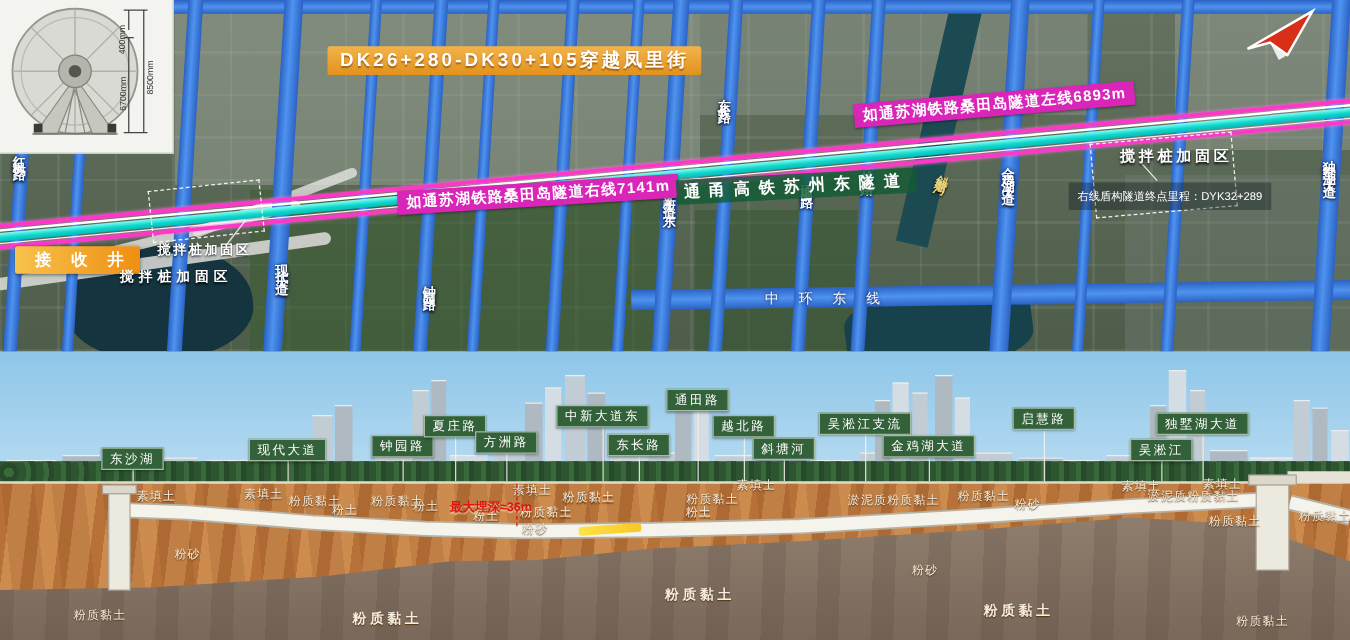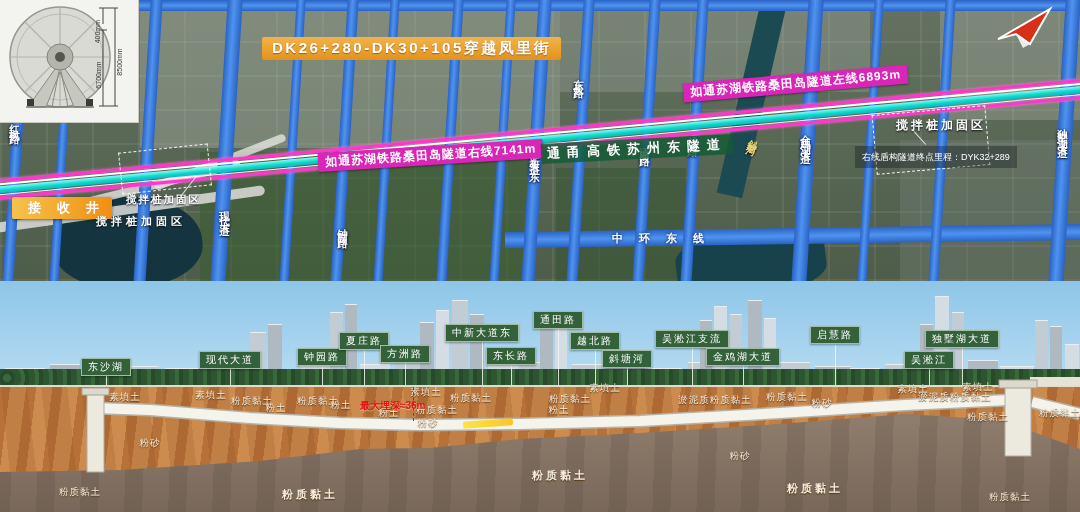--- a/index.html
+++ b/index.html
@@ -11,21 +11,21 @@
        background-image:
          repeating-linear-gradient(0deg, rgba(255,255,255,.07) 0 2px, transparent 2px 34px),
          repeating-linear-gradient(90deg, rgba(255,255,255,.07) 0 2px, transparent 2px 46px),
          linear-gradient(180deg, rgba(150,158,148,.28), rgba(56,76,58,.18));}
   .patch{position:absolute;}
   .road-v{position:absolute;top:-14px;height:312px;transform:rotate(3.5deg);
           background:linear-gradient(90deg,#2a62c4,#4f93ef 45%,#2a62c4);z-index:2;}
   .road-h{position:absolute;background:linear-gradient(180deg,#2a62c4,#4f93ef 50%,#2a62c4);z-index:2;}
   .road-label{position:absolute;writing-mode:vertical-rl;color:#fff;font-size:10.5px;font-weight:bold;
           letter-spacing:5px;text-shadow:0 0 3px rgba(0,20,70,.95),0 1px 2px rgba(0,0,0,.8);z-index:6;white-space:nowrap;}
-  #ring-road-label{position:absolute;left:612px;top:231px;color:#fff;font-weight:bold;font-size:11px;
+  #ring-road-label{position:absolute;left:612px;top:231px;color:#fff;font-weight:normal;font-size:11px;
           letter-spacing:16px;text-shadow:0 0 3px rgba(0,20,70,.95);z-index:6;}
   #river-label{position:absolute;left:748px;top:132px;writing-mode:vertical-rl;transform:rotate(18deg);
           color:#e8d27a;font-size:10px;font-weight:bold;letter-spacing:3px;text-shadow:0 1px 2px #000;z-index:6;}
   #tunnel-bundle{position:absolute;left:-18px;top:181px;width:1125px;transform:rotate(-5.3deg);
           transform-origin:0 50%;z-index:4;}
   .t-mag{height:3px;background:#ff37c9;box-shadow:0 0 3px #ff7ad9;}
   .t-white{height:1.5px;background:#fff;margin:1px 0;}
   .t-cyan{height:7px;background:linear-gradient(180deg,#86fff4,#0fd8cc 55%,#0ab9b9);}
   .reinforce{position:absolute;border:1.6px dashed rgba(255,255,255,.92);z-index:5;}
   .leaderline{position:absolute;background:rgba(255,255,255,.85);width:1.4px;z-index:5;transform-origin:top left;}

